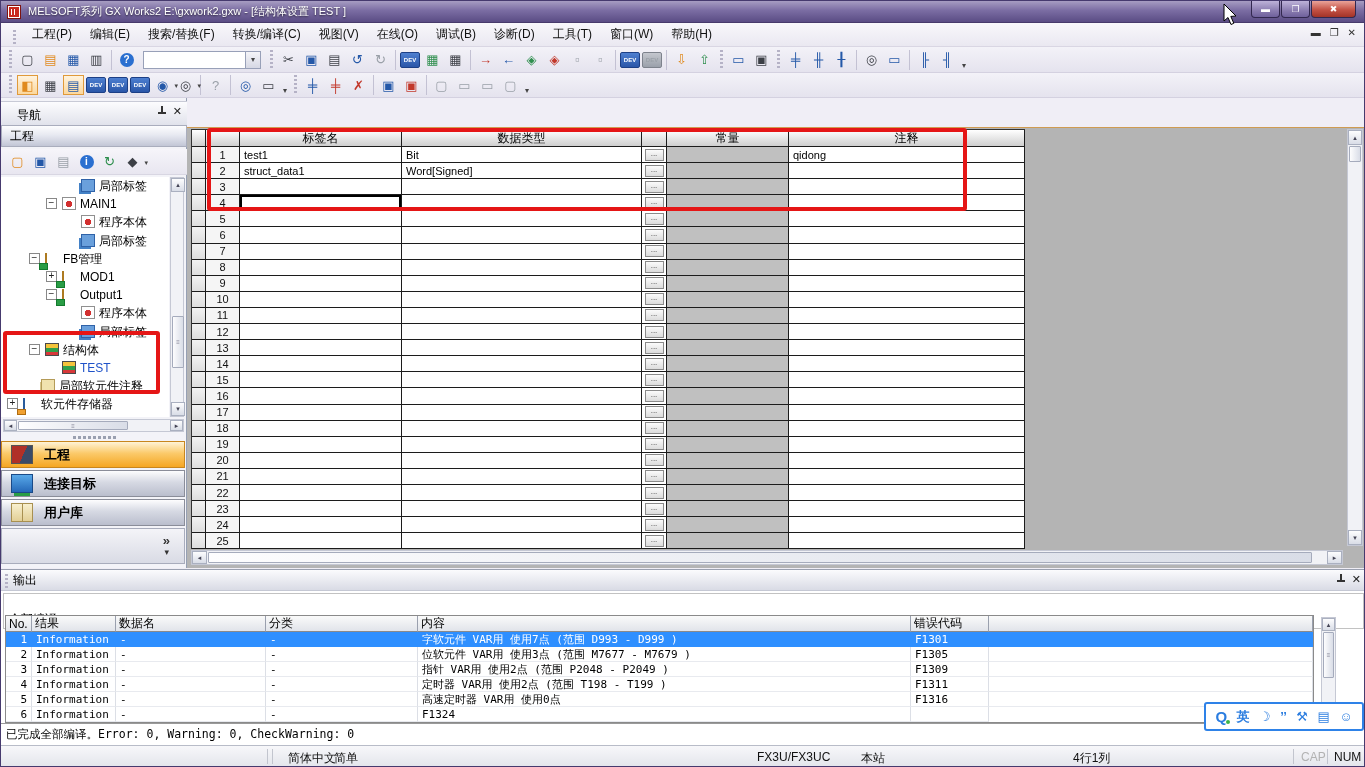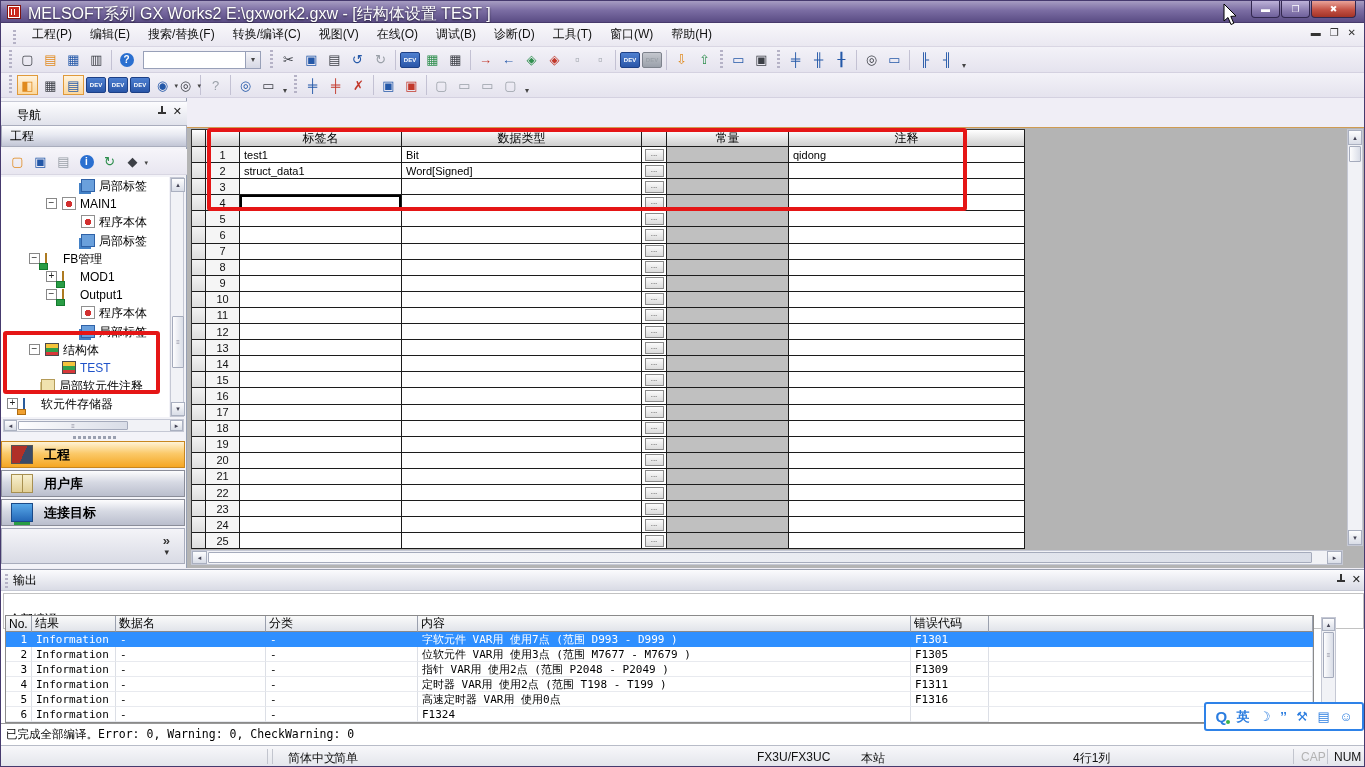--- a/index.html
+++ b/index.html
@@ -9,21 +9,21 @@
   #app *{box-sizing:border-box;}
   .abs{position:absolute;}
 
   
   .titlebar{left:0;top:0;width:1363px;height:22px;
     background:linear-gradient(#a79dc2,#7b6da3 45%,#5a4c84);border-bottom:1px solid #473a6b;}
   .title-icon{position:absolute;left:6px;top:4px;width:14px;height:14px;background:#c92a20;
     border:1px solid #7d1410;box-shadow:inset 0 0 0 1px #fff;}
   .title-icon:after{content:"";position:absolute;left:3px;top:3px;width:6px;height:6px;
     background:repeating-linear-gradient(90deg,#fff 0 1px,transparent 1px 3px);}
-  .title-text{position:absolute;left:27px;top:3px;color:#fff;font-size:16px;white-space:nowrap;
+  .title-text{position:absolute;left:27px;top:3px;color:#fff;font-size:11px;white-space:nowrap;
     text-shadow:0 1px 2px rgba(0,0,0,.65);}
   .winbtns{position:absolute;right:8px;top:0;display:flex;}
   .wbtn{width:29px;height:17px;margin-left:1px;border:1px solid #32284f;border-top:0;
     border-radius:0 0 4px 4px;background:linear-gradient(#bdb2d8,#8a7cb0 60%,#6f619c);
     color:#fff;font-size:9px;display:flex;align-items:center;justify-content:center;}
   .wbtn.close{width:45px;background:linear-gradient(#eaa399,#c45245 55%,#a33327);}
 
   
   .menubar{left:0;top:22px;width:1363px;height:24px;display:flex;align-items:flex-end;
     background:linear-gradient(#f8f7fb,#eae8f1);border-bottom:1px solid #d9d6e3;padding-left:12px;}
@@ -503,26 +503,26 @@
         <i></i>
         <i></i>
         <i></i>
       </div>
     <div class="abs navbtns" id="navbtns">
         <div class="nbtn active">
           <span class="nbi nbi-0"></span>
           <span class="nbl">工程</span>
         </div>
         <div class="nbtn">
+          <span class="nbi nbi-2"></span>
+          <span class="nbl">连接目标</span>
+        </div>
+        <div class="nbtn">
           <span class="nbi nbi-1"></span>
           <span class="nbl">用户库</span>
-        </div>
-        <div class="nbtn">
-          <span class="nbi nbi-2"></span>
-          <span class="nbl">连接目标</span>
         </div>
       </div>
     <div class="abs nav-more">
       <span style="right:14px;top:4px;font-size:13px;font-weight:bold;">»</span>
       <span style="right:15px;top:18px;font-size:9px;">▾</span>
     </div>
   </div>
 
   <div class="tabnav" style="top:98px;">
     <span>◁</span>

